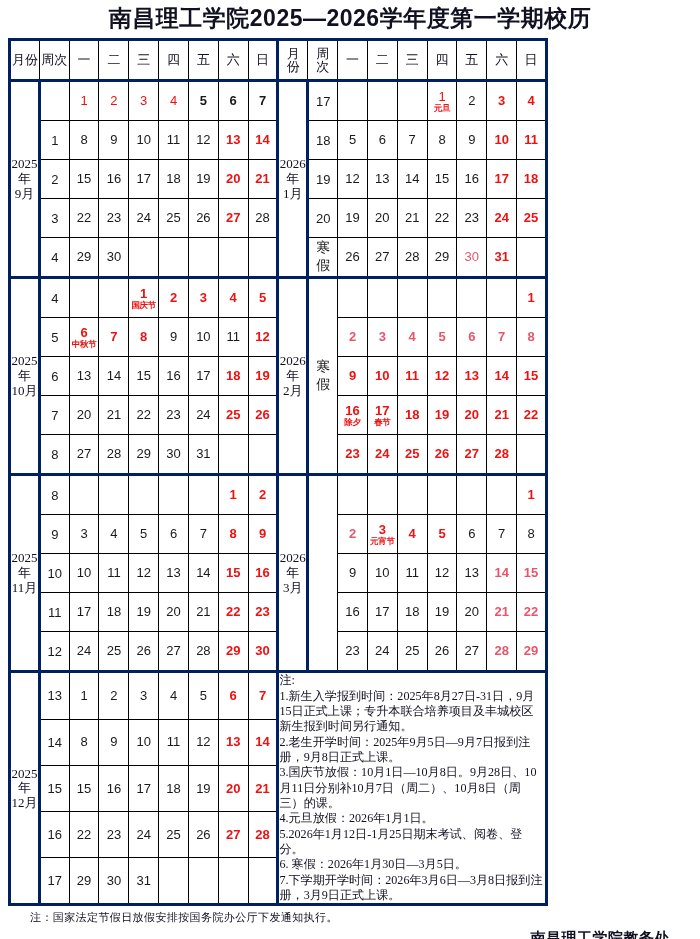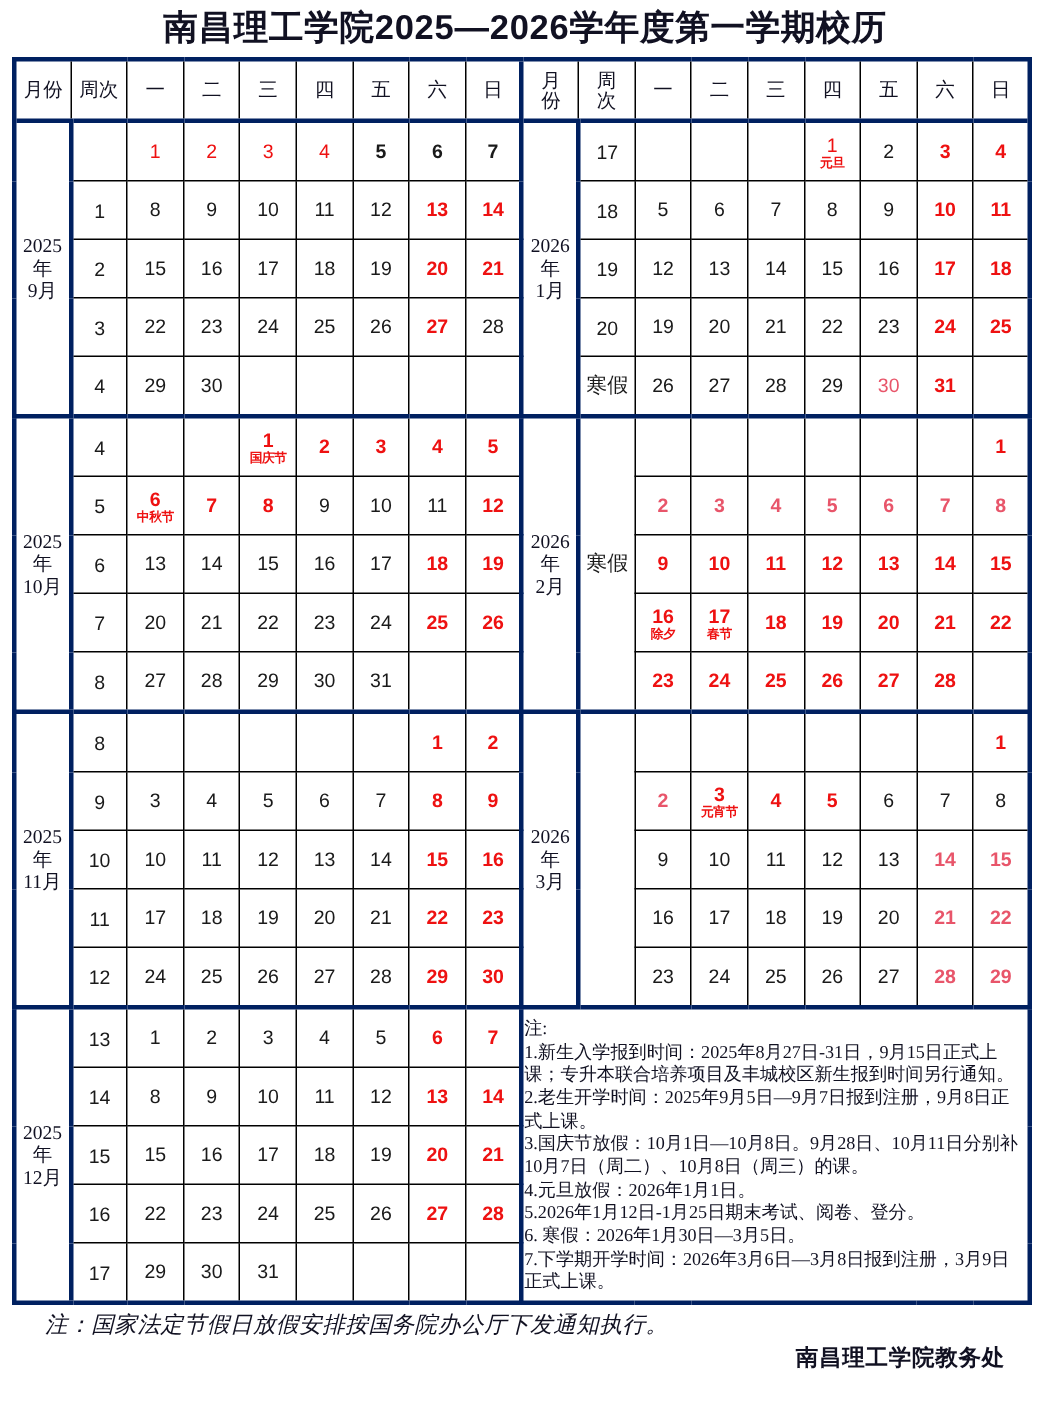--- a/index.html
+++ b/index.html
@@ -29,21 +29,21 @@
     font-size: 23px;
     letter-spacing: 0.5px;
     color: #111122;
     padding: 6px 0 7px 0;
     line-height: 1.1;
   }
   
   table.cal {
     border-collapse: collapse;
     table-layout: fixed;
-    width: 680px;
+    width: 540px;
     font-family: "Liberation Sans", "DejaVu Sans", sans-serif;
   }
   table.cal td, table.cal th {
     border: 1px solid #000000;
     text-align: center;
     vertical-align: middle;
     font-size: 13px;
     font-weight: normal;
     padding: 0;
     height: 38px;
@@ -122,25 +122,24 @@
   }
   .notes .nline { display: block; }
   
   .footer {
     width: 680px;
     margin-top: 4px;
     font-family: "Liberation Serif", "DejaVu Serif", serif;
     position: relative;
   }
   .footer-note {
-    font-size: 15px;
+    font-size: 11px;
     color: #111122;
     padding-left: 22px;
     letter-spacing: 0.4px;
-    font-style: italic;
   }
   .footer-sign {
     text-align: right;
     padding-right: 18px;
     margin-top: 4px;
     line-height: 1.3;
   }
   .sign-org {
     font-size: 15px;
     font-weight: bold;

